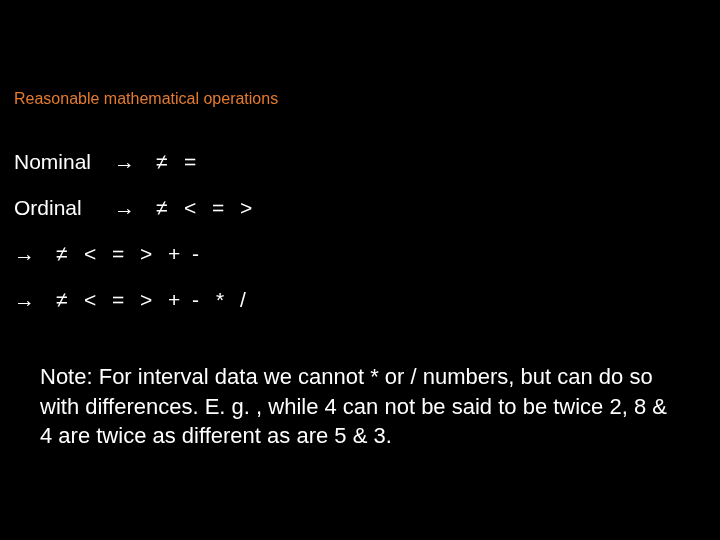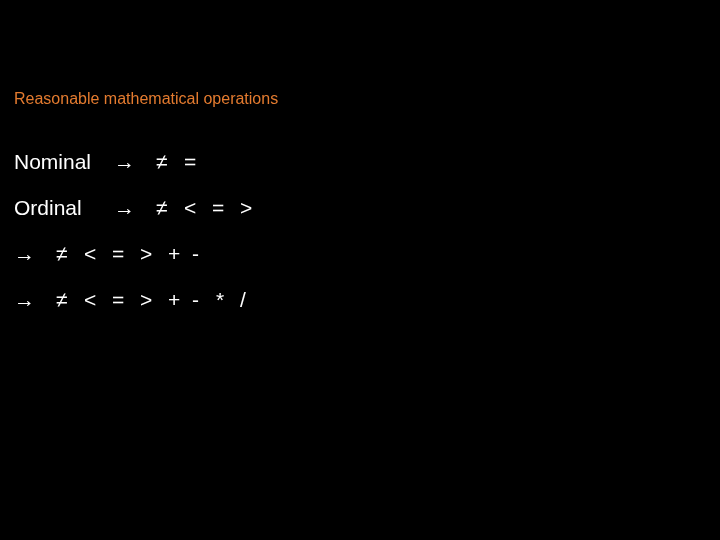--- a/index.html
+++ b/index.html
@@ -127,14 +127,15 @@
       <span class="op">=</span>
       <span class="op">&gt;</span>
       <span class="op op-narrow">+</span>
       <span class="op op-narrow">-</span>
       <span class="op op-narrow">*</span>
       <span class="op op-narrow">/</span>
     </div>
 
   </div>
 
+  <div class="footnote">Note: For interval data we cannot * or / numbers, but can do so with differences.  E. g. ,  while 4 can not be said to be twice 2, 8 &amp; 4  are twice as different as are 5 &amp; 3.</div>
 
 </div>
 
 </body></html>

